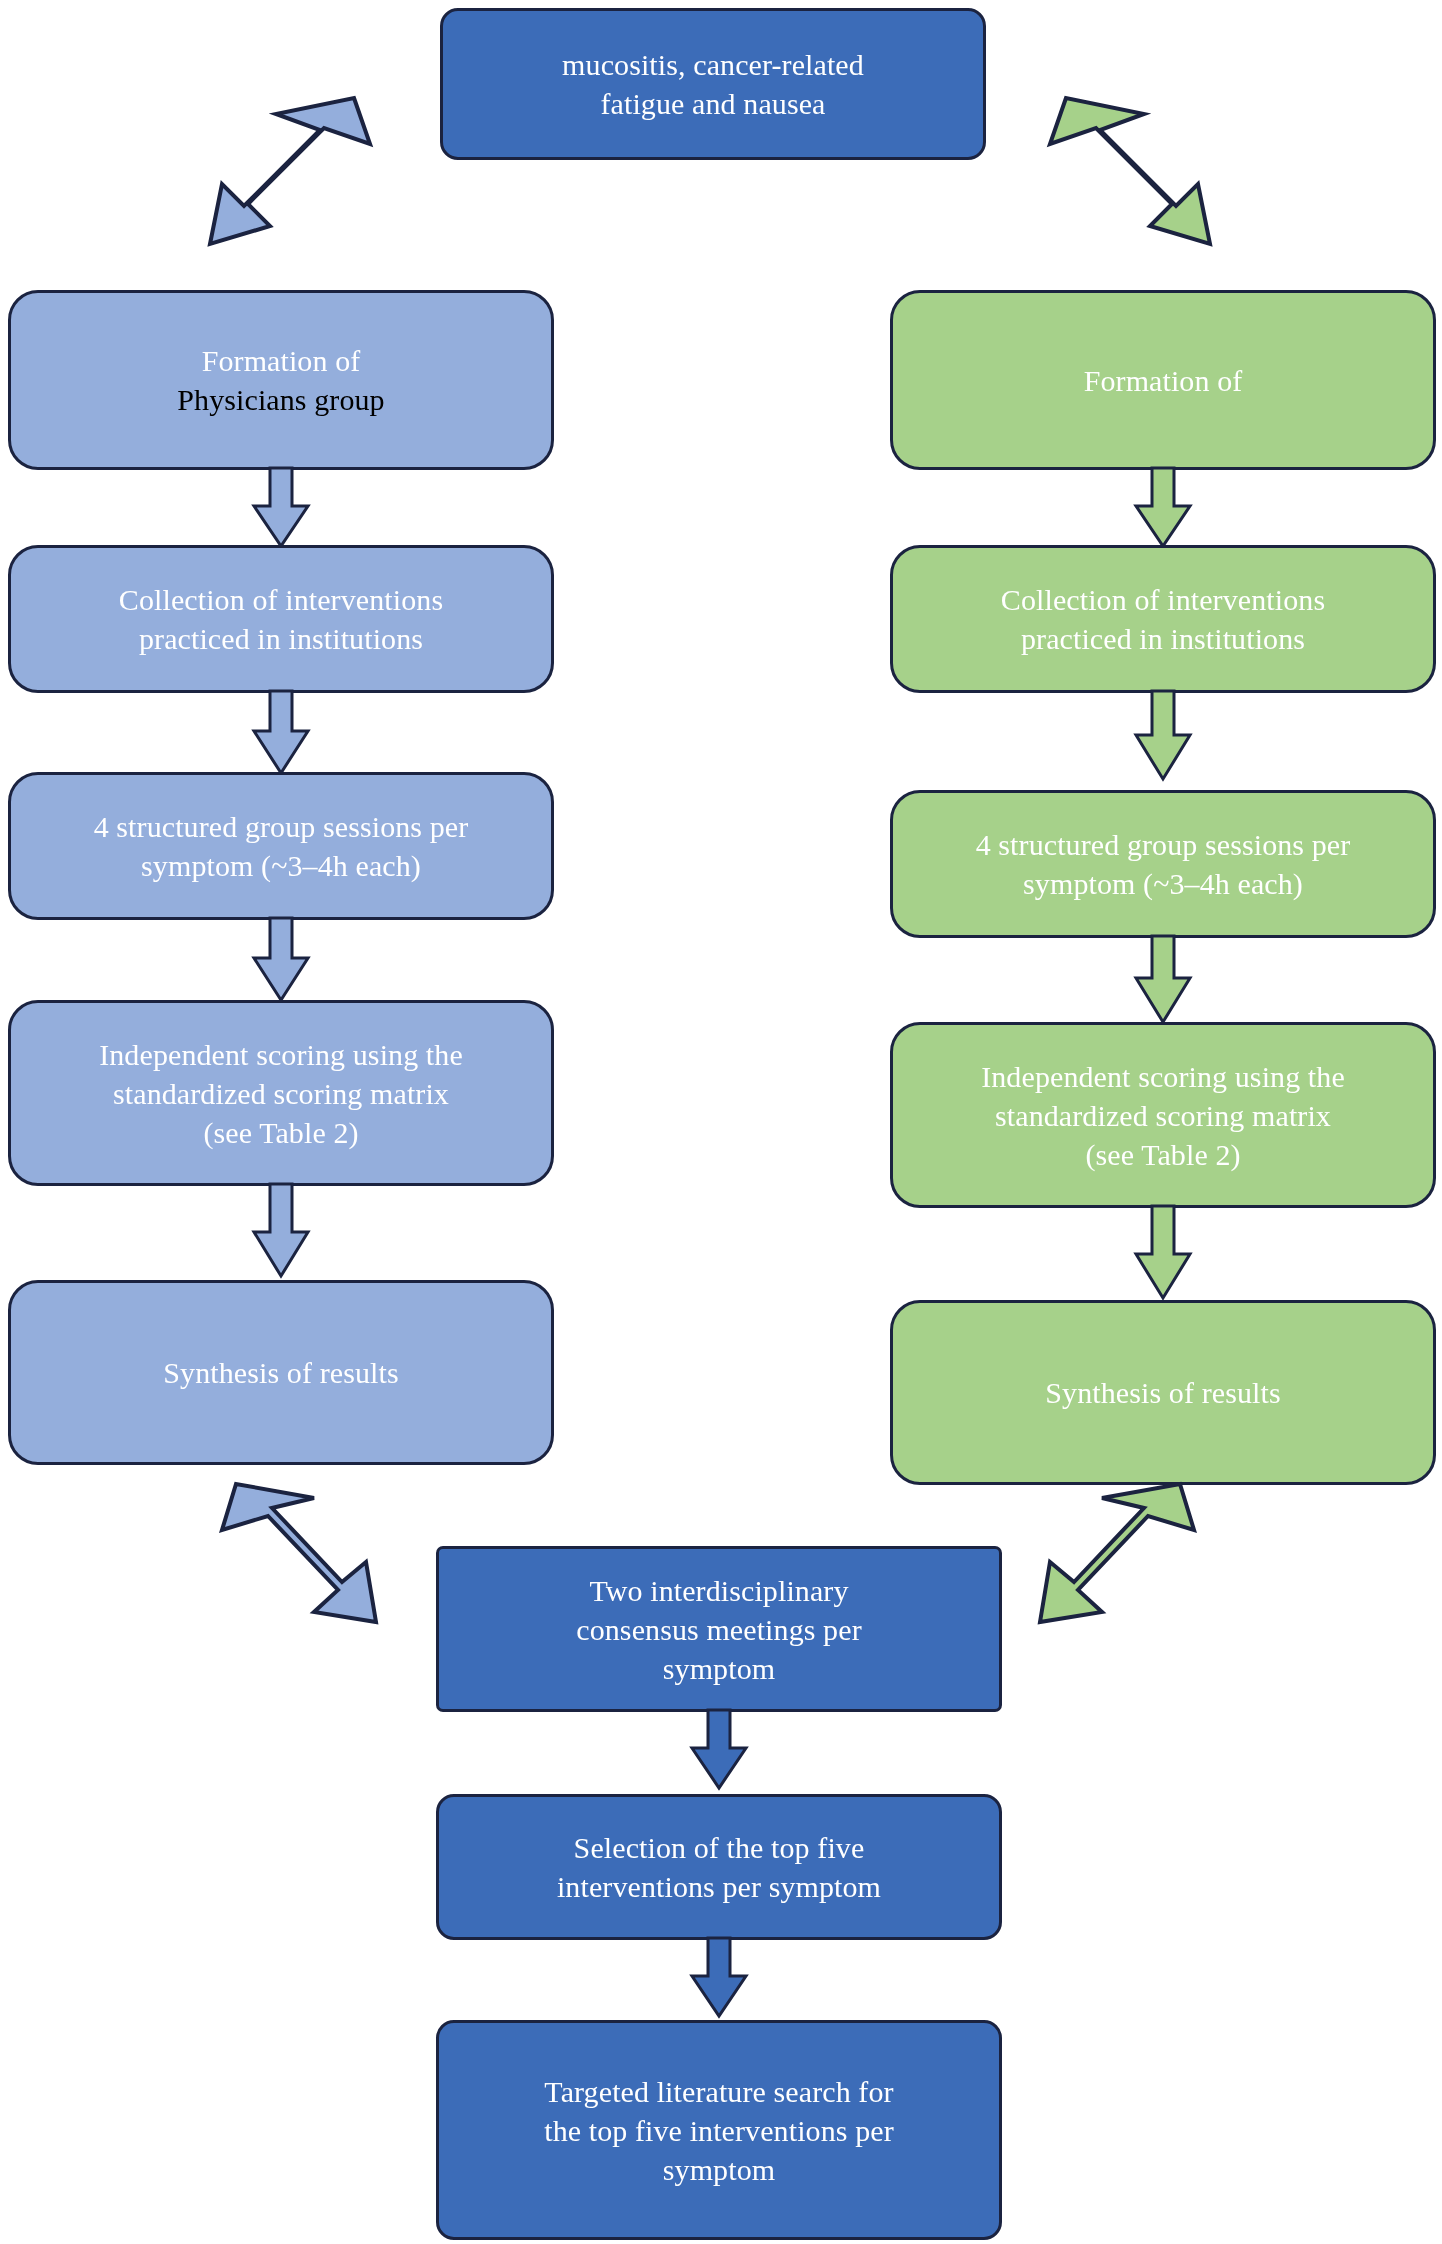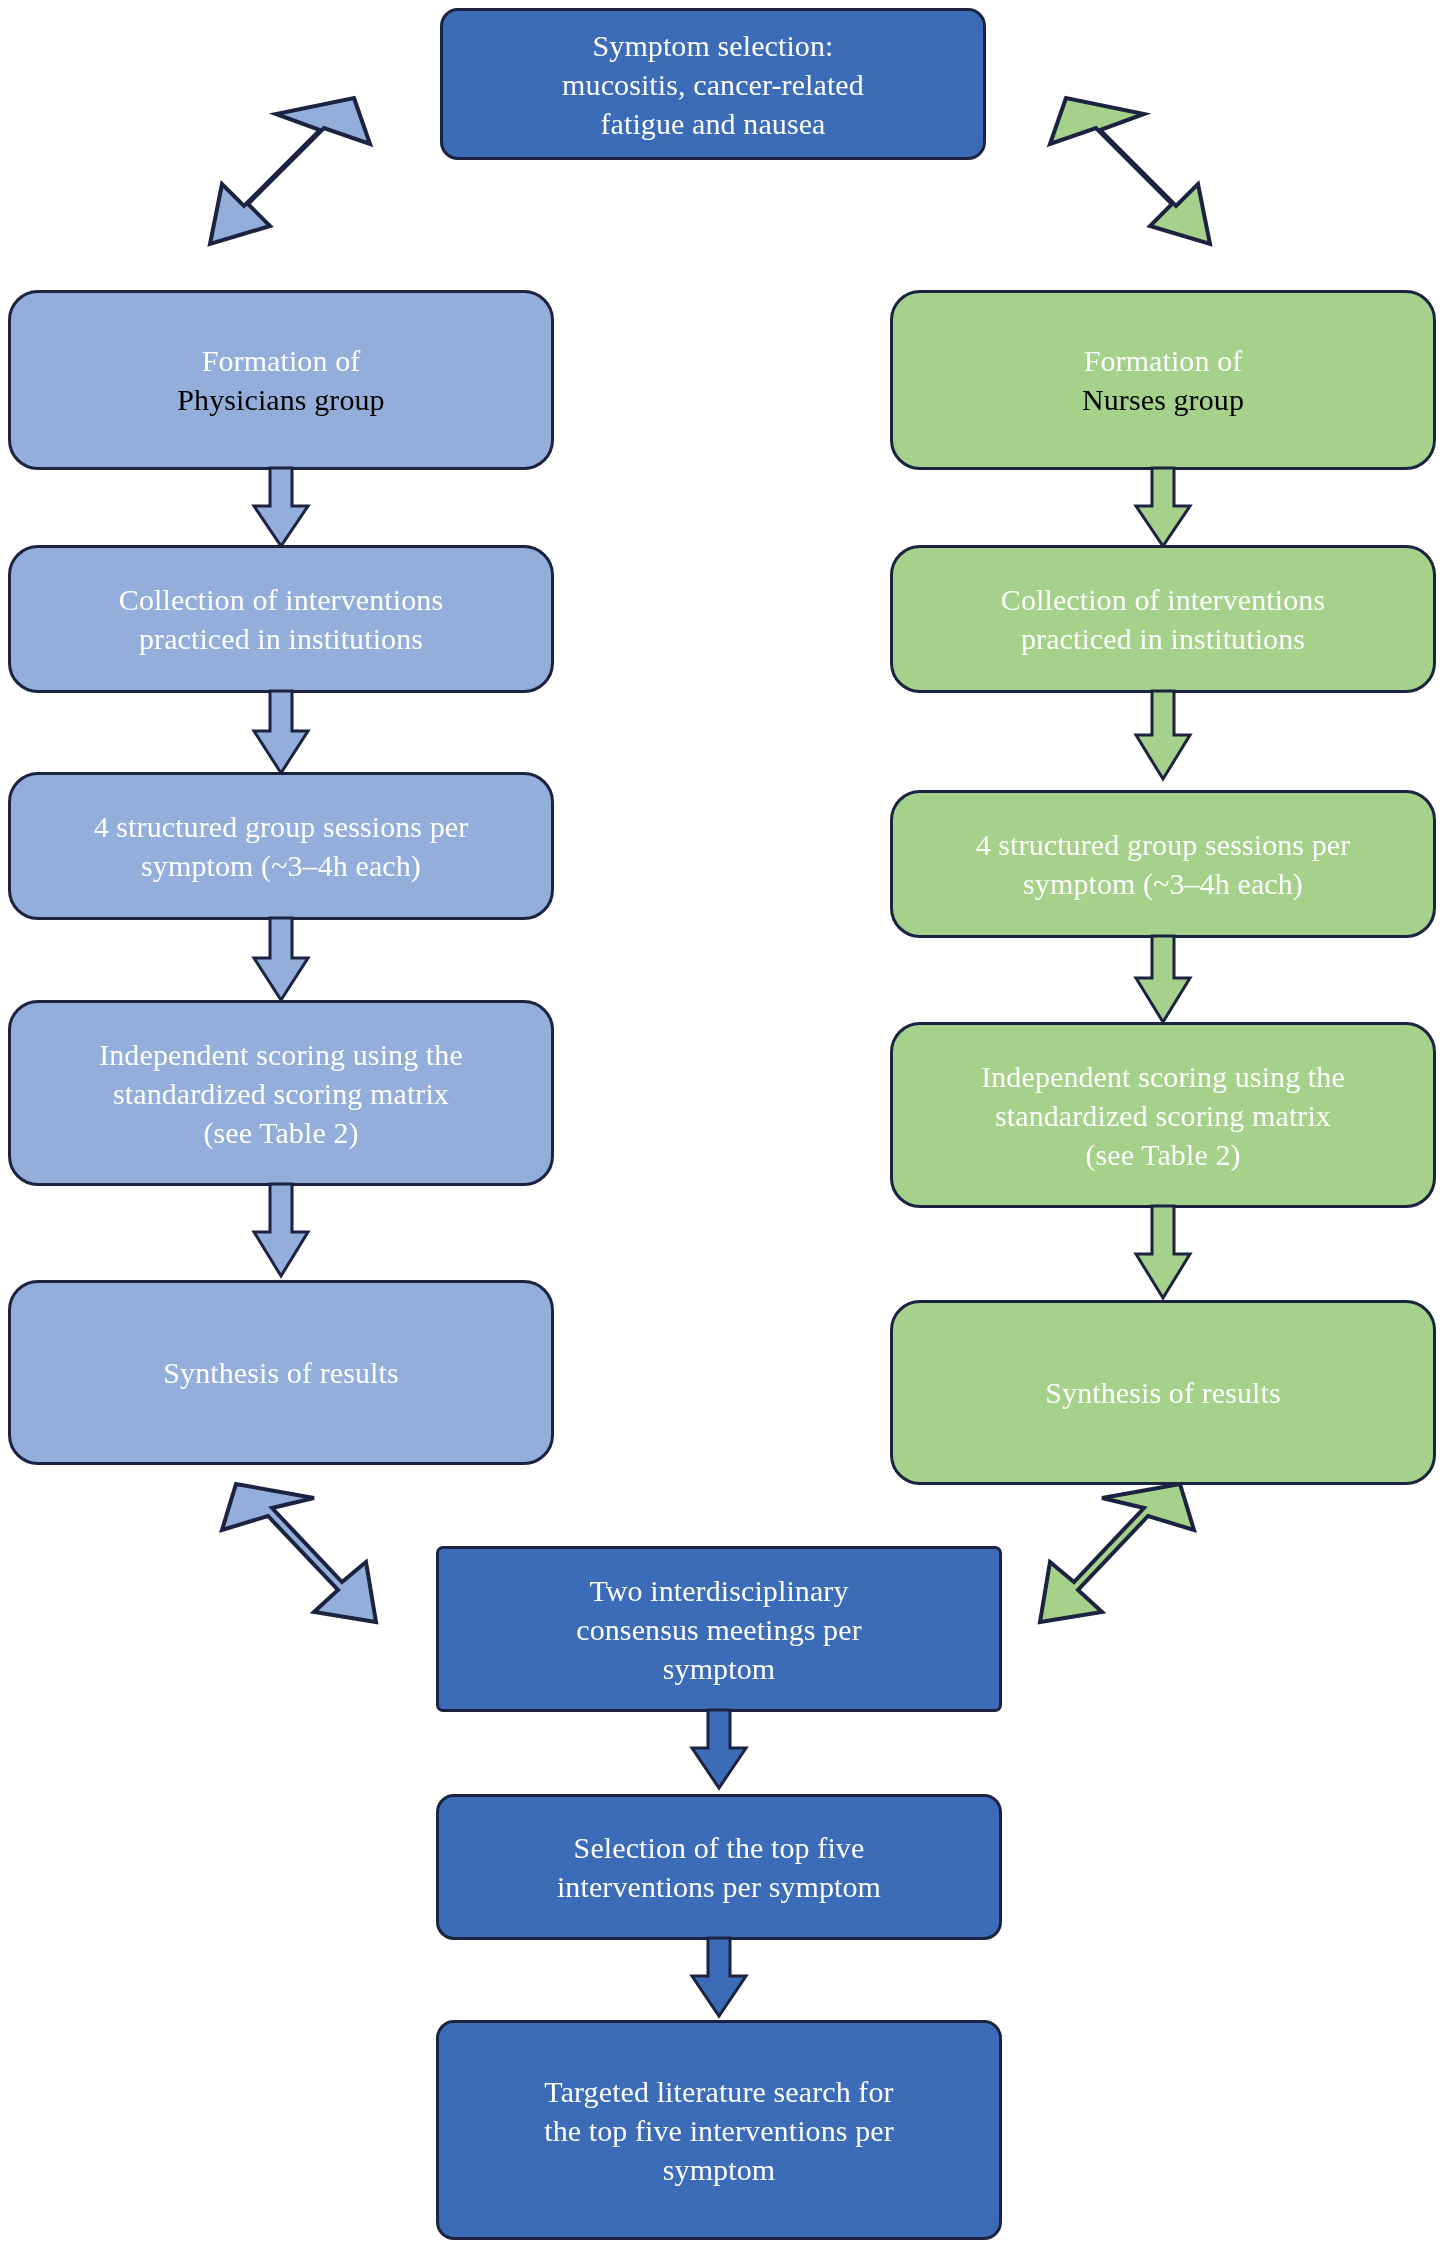--- a/index.html
+++ b/index.html
@@ -32,21 +32,20 @@
 
   .ln{display:block;}
 </style>
 </head>
 <body>
 
 <div id="stage">
 
   <div class="node blue-dark" style="left:440px;top:8px;width:546px;height:152px;">
     <span class="txt">
-      <span class="ln">Symptom selection:</span>
       <span class="ln">mucositis, cancer-related</span>
       <span class="ln">fatigue and nausea</span>
     </span>
   </div>
 
   <div class="arrow" style="left:196px;top:92px;width:180px;height:160px;">
     <svg width="180" height="160" viewBox="0 0 180 160">
       <polygon points="160,6 176,52 130,36 54,112 76,134 16,152 28,92 50,114 126,38 82,22" fill="#94aedc" stroke="#1b2340" stroke-width="4" stroke-linejoin="miter" transform="translate(-2,0)"></polygon>
     </svg>
   </div>
@@ -112,21 +111,20 @@
 
   <div class="node blue-light" style="left:8px;top:1280px;width:546px;height:185px;">
     <span class="txt">
       <span class="ln">Synthesis of results</span>
     </span>
   </div>
 
   <div class="node green" style="left:890px;top:290px;width:546px;height:180px;">
     <span class="txt">
       <span class="ln">Formation of</span>
-      <b class="ln">Nurses group</b>
     </span>
   </div>
 
   <div class="arrow" style="left:1132px;top:468px;width:62px;height:82px;">
     <svg width="62" height="82" viewBox="0 0 62 82">
       <polygon points="20,0 42,0 42,38 58,38 31,78 4,38 20,38" fill="#a6d18a" stroke="#1b2340" stroke-width="3" stroke-linejoin="miter"></polygon>
     </svg>
   </div>
 
   <div class="node green" style="left:890px;top:545px;width:546px;height:148px;">

